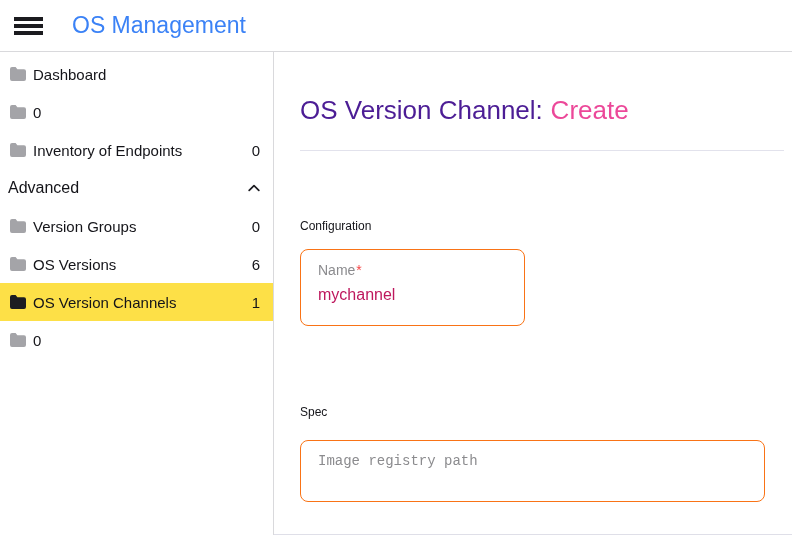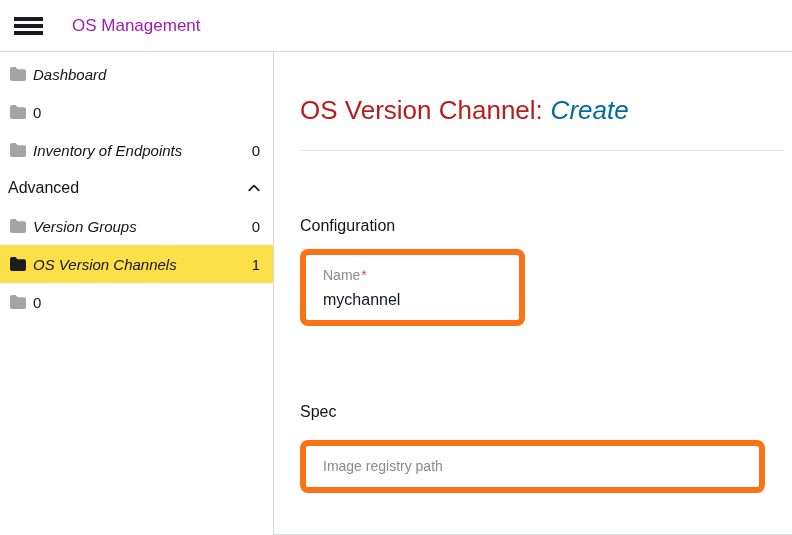--- a/index.html
+++ b/index.html
@@ -18,81 +18,81 @@
     border-bottom: 1px solid #d9d9dc;
     display: flex; align-items: center;
     padding-left: 14px; background: #fff;
   }
   .hamburger {
     width: 29px; height: 18px; border: none; background: none; padding: 0;
     display: flex; flex-direction: column; justify-content: space-between;
     cursor: pointer; margin-right: 29px;
   }
   .hamburger .bar { display: block; width: 29px; height: 4px; background: #1b1b1f; }
-  .app-title { font-size: 17px; color: #a21caf; }
+  .app-title { font-size: 23px; color: #3b82f6; }
 
   
   .content { flex: 1; display: flex; min-height: 0; }
 
   
   .sidebar {
     width: 274px; flex: 0 0 274px; box-sizing: border-box;
     border-right: 1px solid #d9d9dc;
     padding-top: 3px; background: #fff;
   }
   .nav-item, .nav-group-header {
     height: 38px; display: flex; align-items: center;
     padding: 0 13px 0 10px; font-size: 15px; color: #141419;
     cursor: pointer; user-select: none;
   }
   .nav-item .icon-wrap { display: flex; align-items: center; margin-right: 7px; color: #a4a4a8; }
   .nav-item.selected { background: #fde047; }
   .nav-item.selected .icon-wrap { color: #1c1c21; }
-  .nav-label { flex: 1; white-space: nowrap; overflow: hidden; font-style: italic; }
+  .nav-label { flex: 1; white-space: nowrap; overflow: hidden; }
   .nav-count { font-size: 15px; color: #141419; }
   .nav-group-header { padding-left: 8px; font-size: 16px; }
   .nav-group-label { flex: 1; }
   .chevron-wrap { display: flex; align-items: center; color: #1c1c21; }
 
   
   main {
     flex: 1; position: relative; min-width: 0;
     padding: 0 8px 0 26px; box-sizing: border-box; background: #fff;
   }
   main::after {
     content: ""; position: absolute; left: 0; right: 0; bottom: 0;
     height: 1px; background: #dfdfe8;
   }
   .page-title {
     margin: 44px 0 0 0; font-weight: 400;
     font-size: 26px; line-height: 28px;
   }
-  .title-type { color: #b91c1c; cursor: pointer; }
-  .title-action { color: #0369a1; margin-left: 0.3em; font-style: italic; }
+  .title-type { color: #4c1d95; cursor: pointer; }
+  .title-action { color: #ec4899; margin-left: 0.3em; }
   .title-divider {
     border: none; border-top: 1px solid #e2e2ec;
     margin: 26px 0 0 0;
   }
   .section-heading {
-    margin: 0; font-weight: 400; font-size: 16px; line-height: 24px; color: #141419;
+    margin: 0; font-weight: 400; font-size: 12px; line-height: 24px; color: #141419;
   }
   .section-heading.configuration { margin-top: 63px; }
   .section-heading.spec { margin-top: 74px; }
   .field-box {
     box-sizing: border-box;
-    border: 6px solid #f97316; border-radius: 8px;
+    border: 1px solid #f97316; border-radius: 8px;
     padding: 12px 17px; background: #fff;
   }
   .field-box.name-box { margin-top: 11px; width: 225px; height: 77px; }
-  .field-box.spec-box { margin-top: 16px; width: 465px; height: 53px; }
+  .field-box.spec-box { margin-top: 16px; width: 465px; height: 62px; font-family: Liberation Mono, monospace; }
   .field-label { display: block; font-size: 14px; line-height: 17px; color: #8b8b8e; }
   .req { color: #f64747; margin-left: 1px; }
   .field-input {
     display: block; width: 100%; border: none; outline: none; background: transparent;
-    font-family: inherit; font-size: 16px; line-height: 20px; color: #0f172a;
+    font-family: inherit; font-size: 16px; line-height: 20px; color: #be185d;
     padding: 0; margin-top: 6px;
   }
 </style>
 </head>
 <body>
 
 <div class="app">
 
   <header>
     <button class="hamburger" aria-label="menu">
@@ -148,20 +148,29 @@
       <div class="nav-item">
         <span class="icon-wrap">
           <svg width="16" height="14" viewBox="0 0 16 14">
               <path d="M0 2 A2 2 0 0 1 2 0 H5.6 L7.4 2.2 H14 A2 2 0 0 1 16 4.2 V12 A2 2 0 0 1 14 14 H2 A2 2 0 0 1 0 12 Z" fill="currentColor"></path>
             </svg>
         </span>
         <span class="nav-label">Version Groups</span>
         <span class="nav-count">0</span>
       </div>
 
+      <div class="nav-item">
+        <span class="icon-wrap">
+          <svg width="16" height="14" viewBox="0 0 16 14">
+              <path d="M0 2 A2 2 0 0 1 2 0 H5.6 L7.4 2.2 H14 A2 2 0 0 1 16 4.2 V12 A2 2 0 0 1 14 14 H2 A2 2 0 0 1 0 12 Z" fill="currentColor"></path>
+            </svg>
+        </span>
+        <span class="nav-label">OS Versions</span>
+        <span class="nav-count">6</span>
+      </div>
 
       <div class="nav-item selected">
         <span class="icon-wrap">
           <svg width="16" height="14" viewBox="0 0 16 14">
               <path d="M0 2 A2 2 0 0 1 2 0 H5.6 L7.4 2.2 H14 A2 2 0 0 1 16 4.2 V12 A2 2 0 0 1 14 14 H2 A2 2 0 0 1 0 12 Z" fill="currentColor"></path>
             </svg>
         </span>
         <span class="nav-label">OS Version Channels</span>
         <span class="nav-count">1</span>
       </div>

